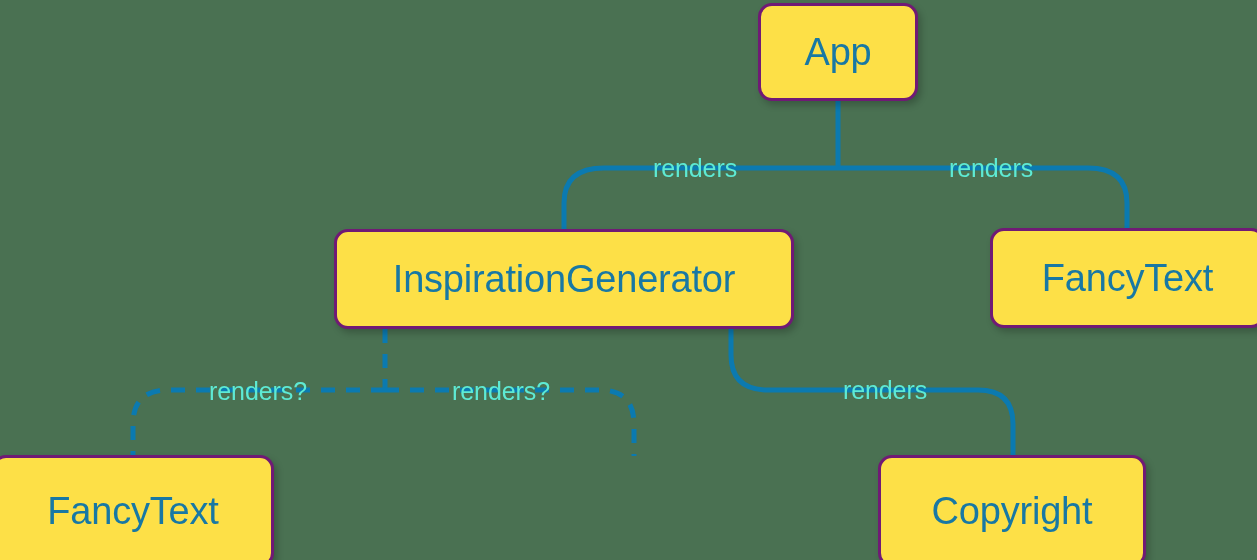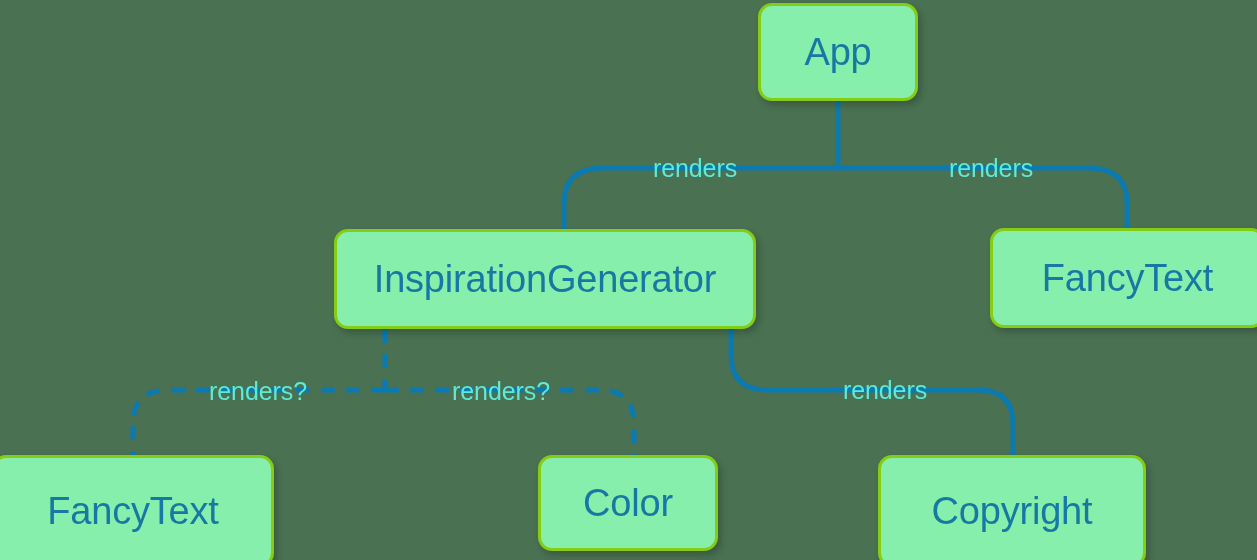--- a/index.html
+++ b/index.html
@@ -32,22 +32,22 @@
     stroke-width: 5;
     stroke-linecap: butt;
     stroke-linejoin: round;
   }
   .edge-line.dashed {
     stroke-dasharray: 14 11;
     stroke-linecap: butt;
   }
   .node {
     position: absolute;
-    background: #86efac;
-    border: 3px solid #84cc16;
+    background: #fde047;
+    border: 3px solid #701a75;
     border-radius: 14px;
     box-sizing: border-box;
     display: flex;
     align-items: center;
     justify-content: center;
     box-shadow: 3px 4px 7px rgba(0,0,0,0.22);
   }
   .node-label {
     color: #1878a4;
     font-family: "Liberation Sans", sans-serif;
@@ -63,21 +63,21 @@
     font-weight: 500;
     white-space: nowrap;
     transform: translate(-50%, -50%);
     letter-spacing: -0.1px;
   }
 
   
   #node-app        { left: 758px;  top: 3px;   width: 160px; height: 98px;  }
   #node-app .node-label { font-size: 38px; }
 
-  #node-inspiration { left: 334px; top: 229px; width: 422px; height: 100px; }
+  #node-inspiration { left: 334px; top: 229px; width: 460px; height: 100px; }
   #node-inspiration .node-label { font-size: 38px; }
 
   #node-fancytext-right { left: 990px; top: 228px; width: 275px; height: 100px; }
   #node-fancytext-right .node-label { font-size: 38px; }
 
   #node-fancytext-bottom { left: -8px; top: 455px; width: 282px; height: 112px; }
   #node-fancytext-bottom .node-label { font-size: 38px; }
 
   #node-color      { left: 538px;  top: 455px; width: 180px; height: 96px;  }
   #node-color .node-label { font-size: 38px; }
@@ -122,21 +122,18 @@
   </div>
 
   <div class="node" id="node-fancytext-right">
     <span class="node-label">FancyText</span>
   </div>
 
   <div class="node" id="node-fancytext-bottom">
     <span class="node-label">FancyText</span>
   </div>
 
-  <div class="node" id="node-color">
-    <span class="node-label">Color</span>
-  </div>
 
   <div class="node" id="node-copyright">
     <span class="node-label">Copyright</span>
   </div>
 
 </div>
 
 </body></html>

